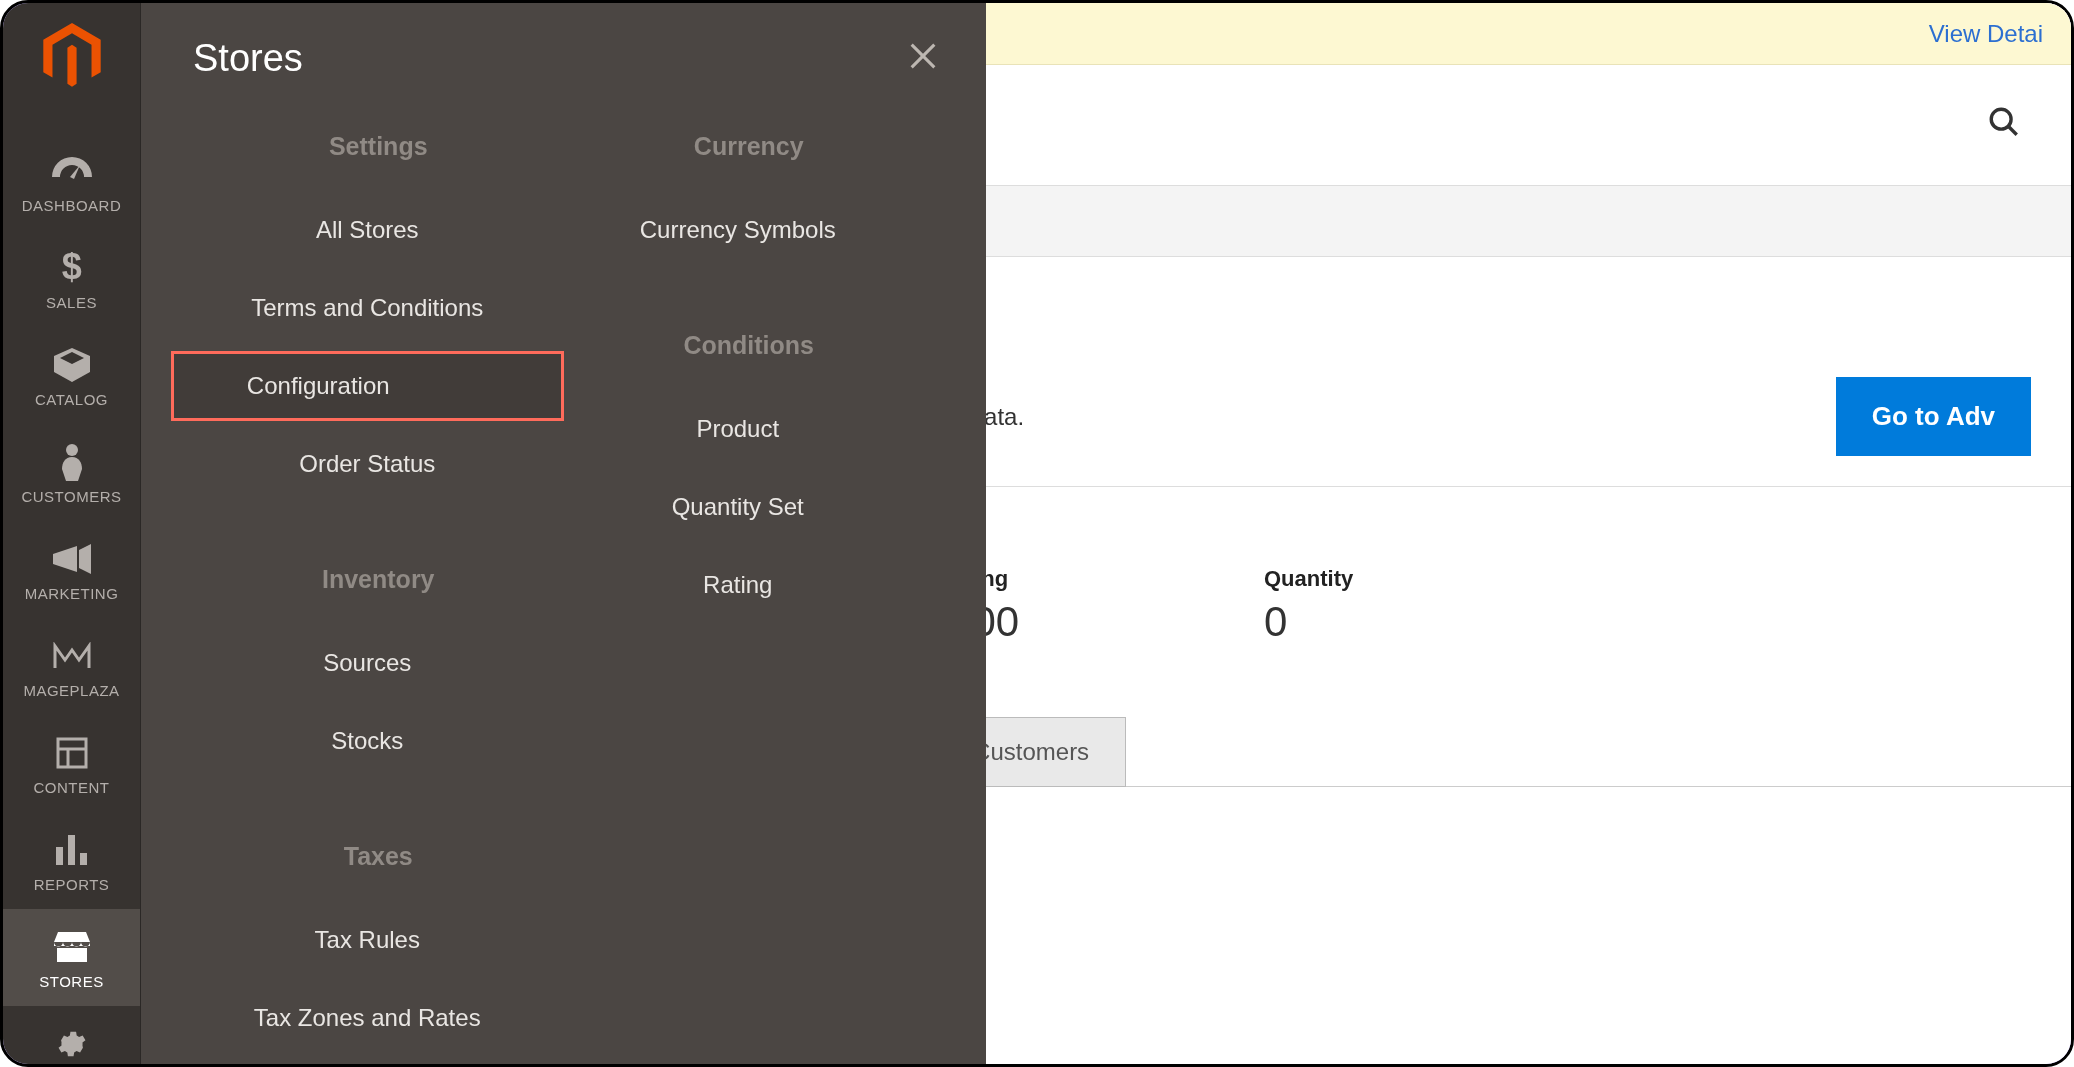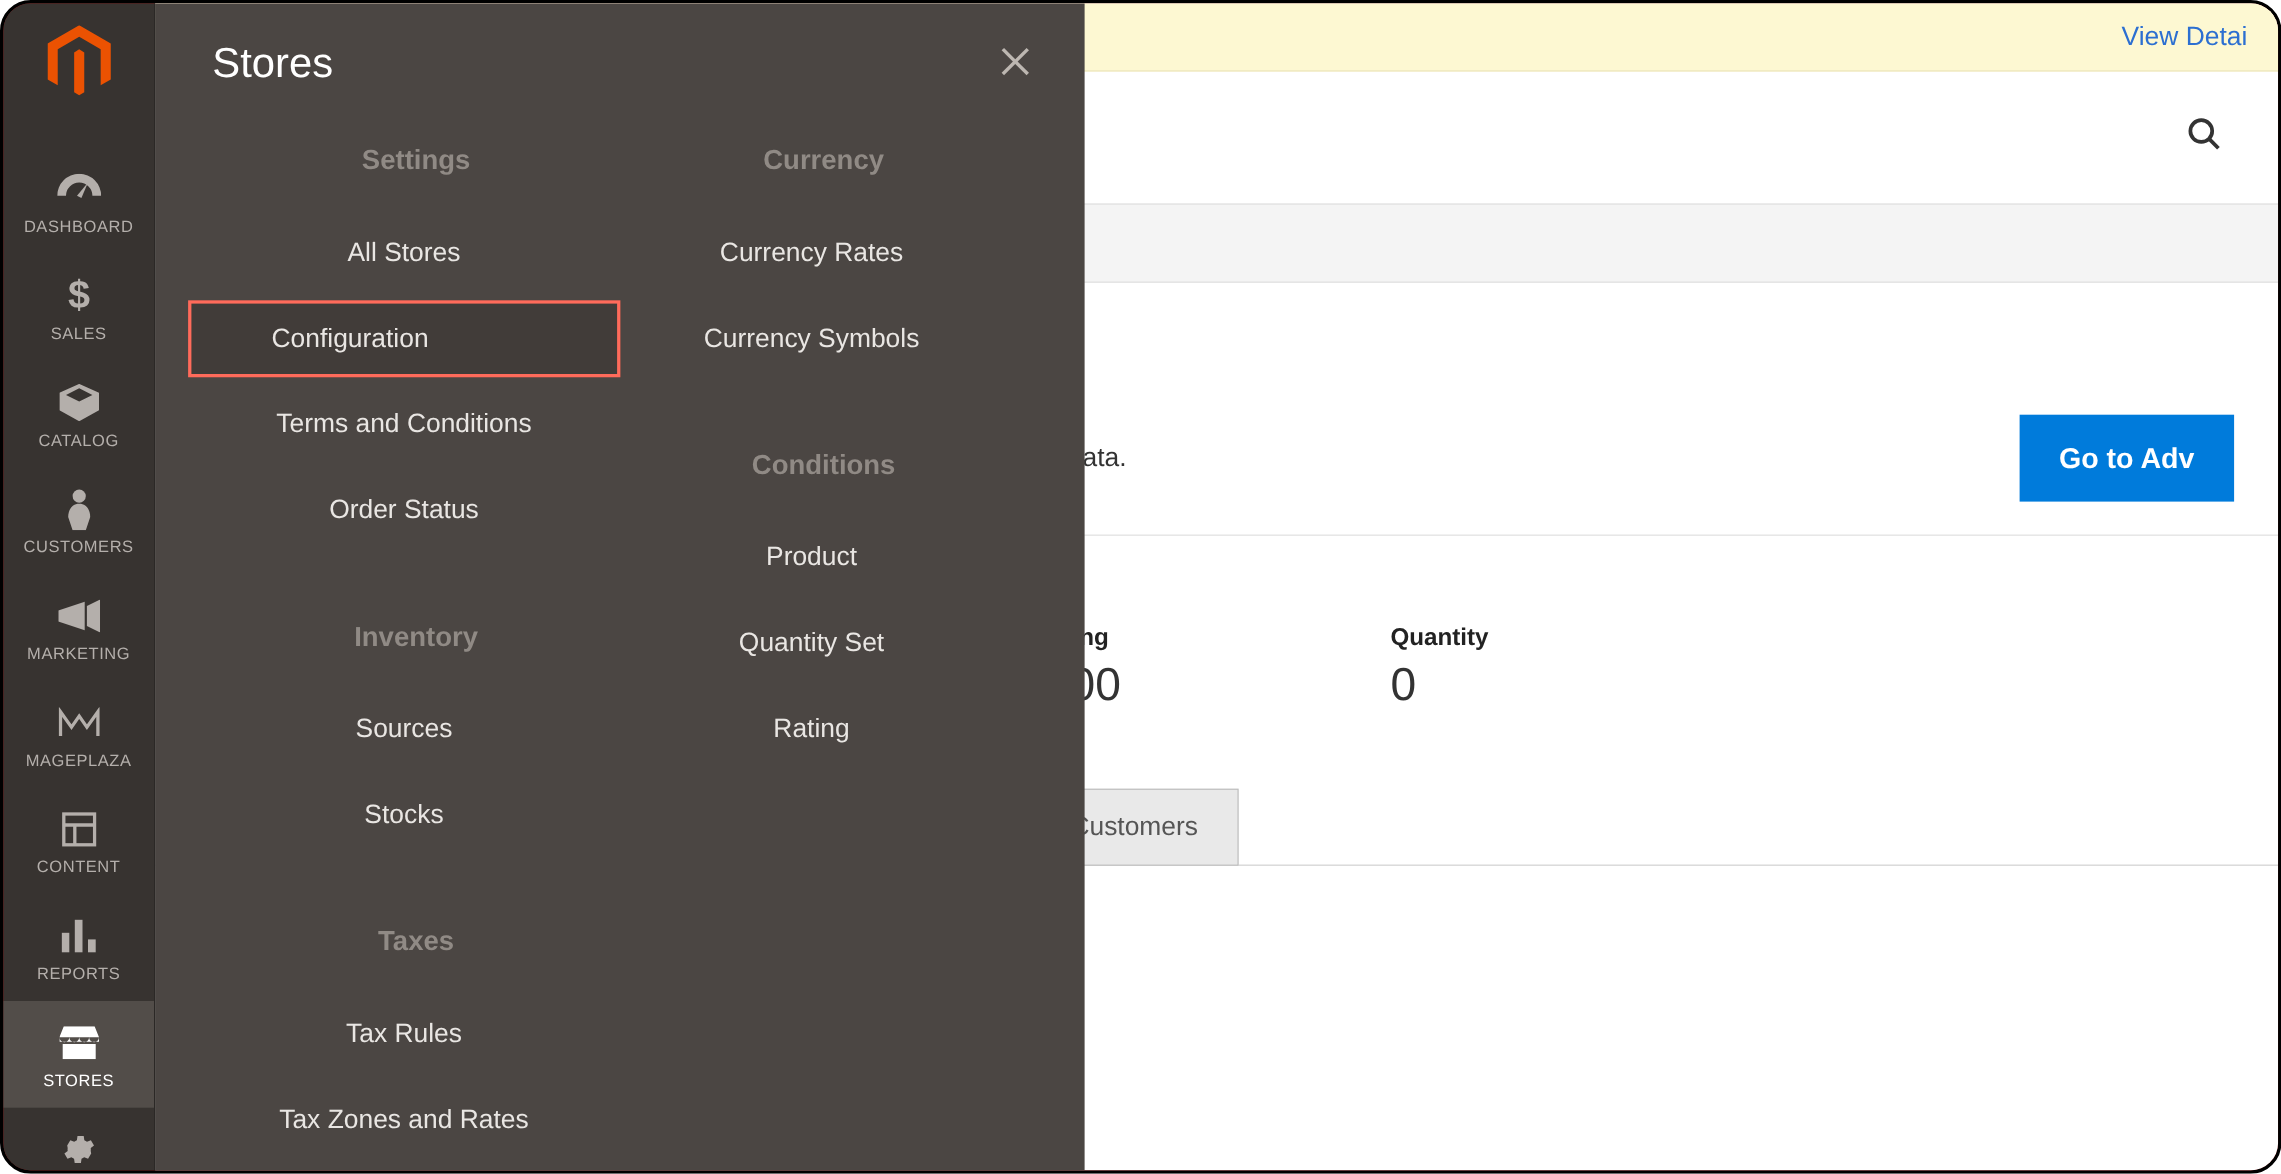--- a/index.html
+++ b/index.html
@@ -1,20 +1,20 @@
 <!DOCTYPE html>
 <html><head>
 <meta charset="utf-8">
 <style>
   * { box-sizing: border-box; margin: 0; padding: 0; }
   html, body { width: 2074px; height: 1067px; font-family: 'Helvetica Neue', Arial, sans-serif; overflow: hidden; }
   body { background: #fff; position: relative; }
 
   
-  .frame { position: absolute; inset: 0; border: 3px solid #000; border-radius: 28px; overflow: hidden; background:#7f1d1d; }
+  .frame { position: absolute; inset: 0; border: 3px solid #000; border-radius: 28px; overflow: hidden; background:#c4b5fd; }
 
   
   .admin-nav { position:absolute; top:0; left:0; width:138px; height:100%; background:#373330; display:flex; flex-direction:column; align-items:center; border-right:1px solid #2b2826;}
   .admin-nav .logo { margin-top:20px; margin-bottom:18px; }
   .admin-nav .hr { width:80px; height:1px; background:#5a5552; margin:6px 0 16px 0; }
   .admin-nav .item { width:100%; display:flex; flex-direction:column; align-items:center; justify-content:flex-start; color:#b4afab; font-size:15px; letter-spacing:.5px; padding:18px 0 16px 0; cursor:pointer; }
   .admin-nav .item.active { background:#524d49; color:#fff; }
   .admin-nav .item .icon { height:40px; display:flex; align-items:center; justify-content:center; margin-bottom:6px; }
   .admin-nav .item .label { font-size:15px; }
 
@@ -115,35 +115,34 @@
     <span class="flyout-close">
       <svg width="34" height="34" viewBox="0 0 24 24" stroke="#bdb7b1" stroke-width="2.2" fill="none">
           <line x1="4" y1="4" x2="20" y2="20"></line>
           <line x1="20" y1="4" x2="4" y2="20"></line>
         </svg>
     </span>
     <div class="flyout-cols">
       <div class="flyout-col">
         <div class="flyout-section">Settings</div>
         <a class="flyout-link">All Stores</a>
+        <a class="flyout-link">Terms and Conditions</a>
         <a class="flyout-link highlight">Configuration</a>
-        <a class="flyout-link">Terms and Conditions</a>
         <a class="flyout-link">Order Status</a>
         <div class="flyout-spacer"></div>
         <div class="flyout-section">Inventory</div>
         <a class="flyout-link">Sources</a>
         <a class="flyout-link">Stocks</a>
         <div class="flyout-spacer"></div>
         <div class="flyout-section">Taxes</div>
         <a class="flyout-link">Tax Rules</a>
         <a class="flyout-link" style="margin-bottom:0">Tax Zones and Rates</a>
       </div>
       <div class="flyout-col">
         <div class="flyout-section">Currency</div>
-        <a class="flyout-link">Currency Rates</a>
         <a class="flyout-link">Currency Symbols</a>
         <div class="flyout-spacer"></div>
         <div class="flyout-section">Conditions</div>
         <a class="flyout-link">Product</a>
         <a class="flyout-link">Quantity Set</a>
         <a class="flyout-link">Rating</a>
       </div>
     </div>
   </div>
 

